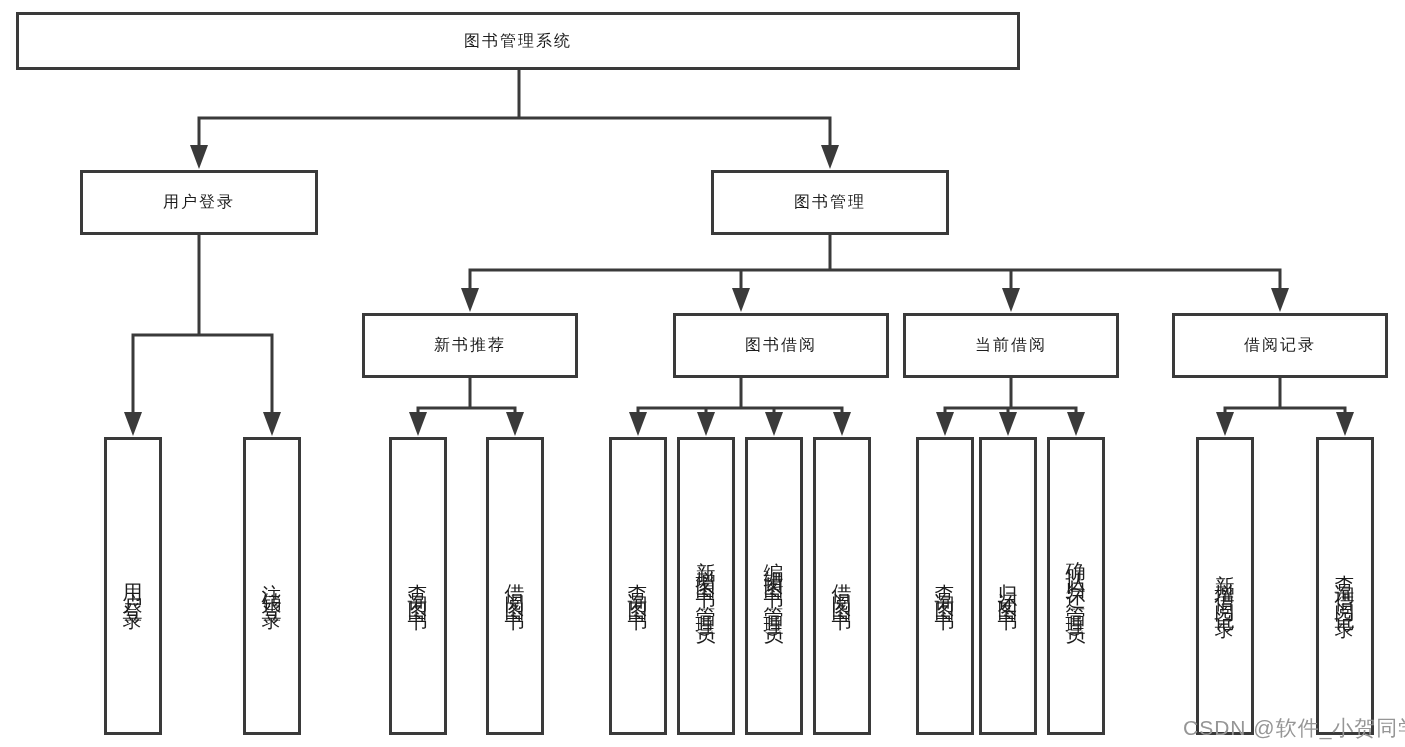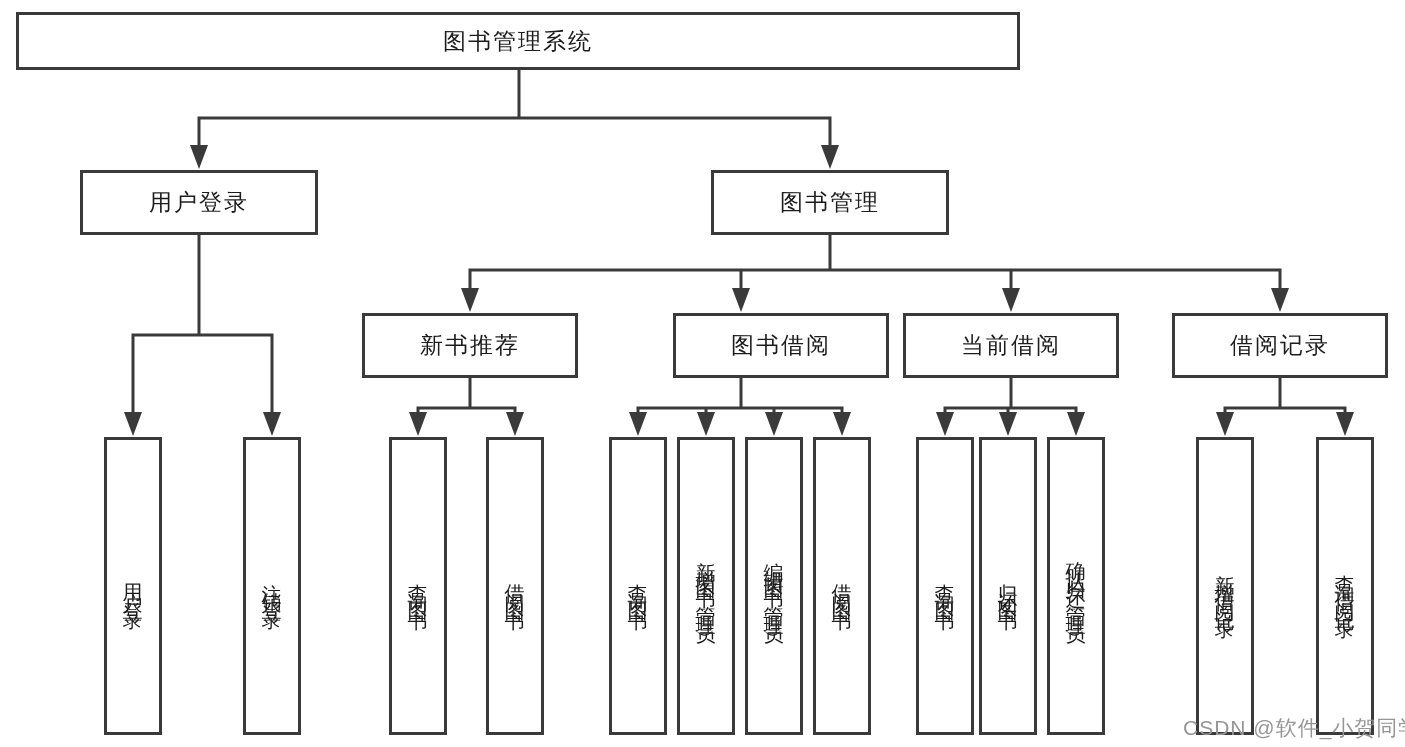--- a/index.html
+++ b/index.html
@@ -14,21 +14,21 @@
   }
   .stage > svg { position: absolute; left: 0; top: 0; }
   .node {
     position: absolute;
     border: 3px solid #3a3a3a;
     background: #ffffff;
     color: #1c1c1c;
     display: flex;
     align-items: center;
     justify-content: center;
-    font-size: 23px;
+    font-size: 16px;
     letter-spacing: 2px;
     white-space: nowrap;
   }
   .leaf { font-size: 20px; letter-spacing: 0; white-space: normal; }
   .leaf .v {
     writing-mode: vertical-rl;
     text-orientation: mixed;
     letter-spacing: 9px;
     line-height: 1.1;
   }

